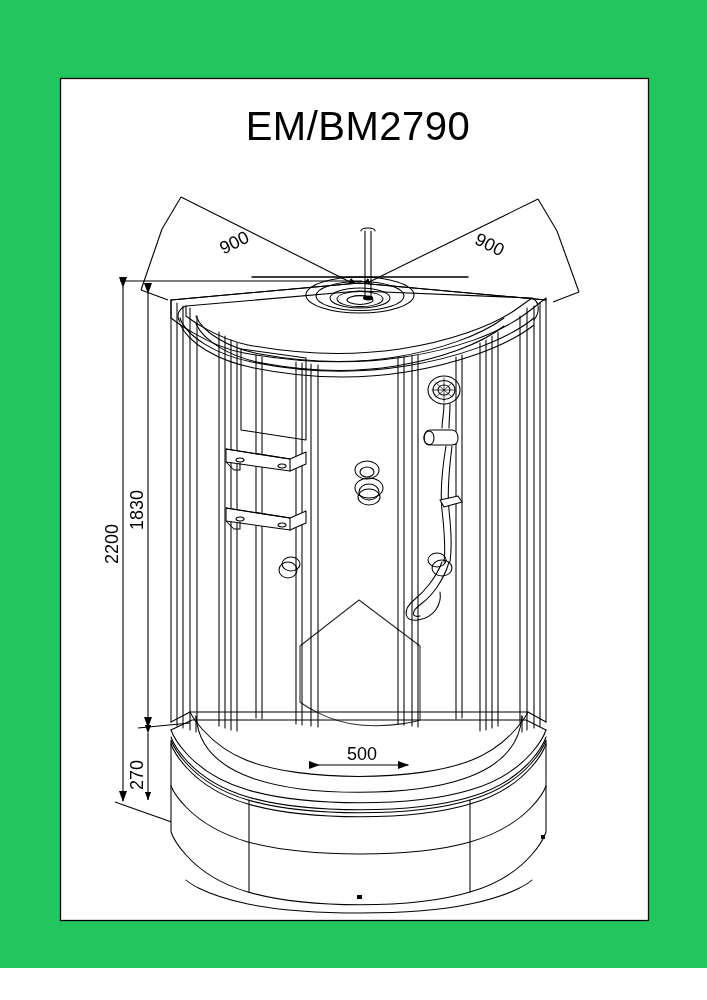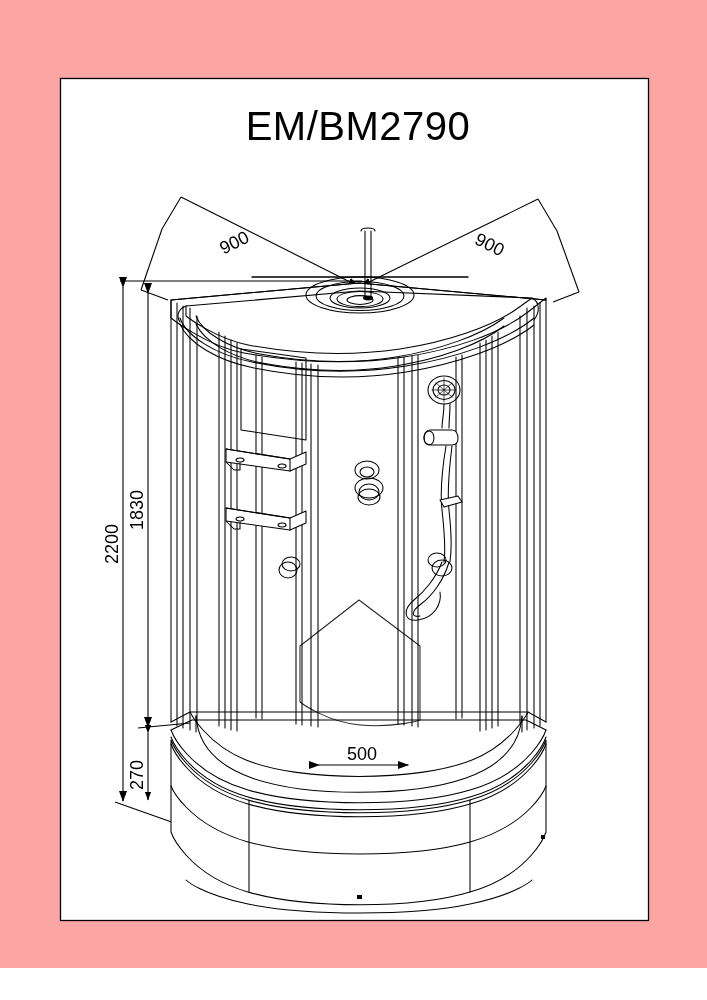--- a/index.html
+++ b/index.html
@@ -1,18 +1,18 @@
 <!DOCTYPE html>
 <html><head>
 <meta charset="utf-8">
 <style>
   html,body{margin:0;padding:0;background:#ffffff;}
   body{width:707px;height:1000px;overflow:hidden;
        font-family:"Liberation Sans","DejaVu Sans",sans-serif;}
-  #root{position:relative;width:707px;height:968px;background:#fca5a5;}
+  #root{position:relative;width:707px;height:968px;background:#22c55e;}
   svg{display:block;}
   .no-sel{user-select:none;}
 </style>
 </head>
 <body>
 
 <div id="root">
 
   <svg width="707" height="1000" viewBox="0 0 707 1000">
 

